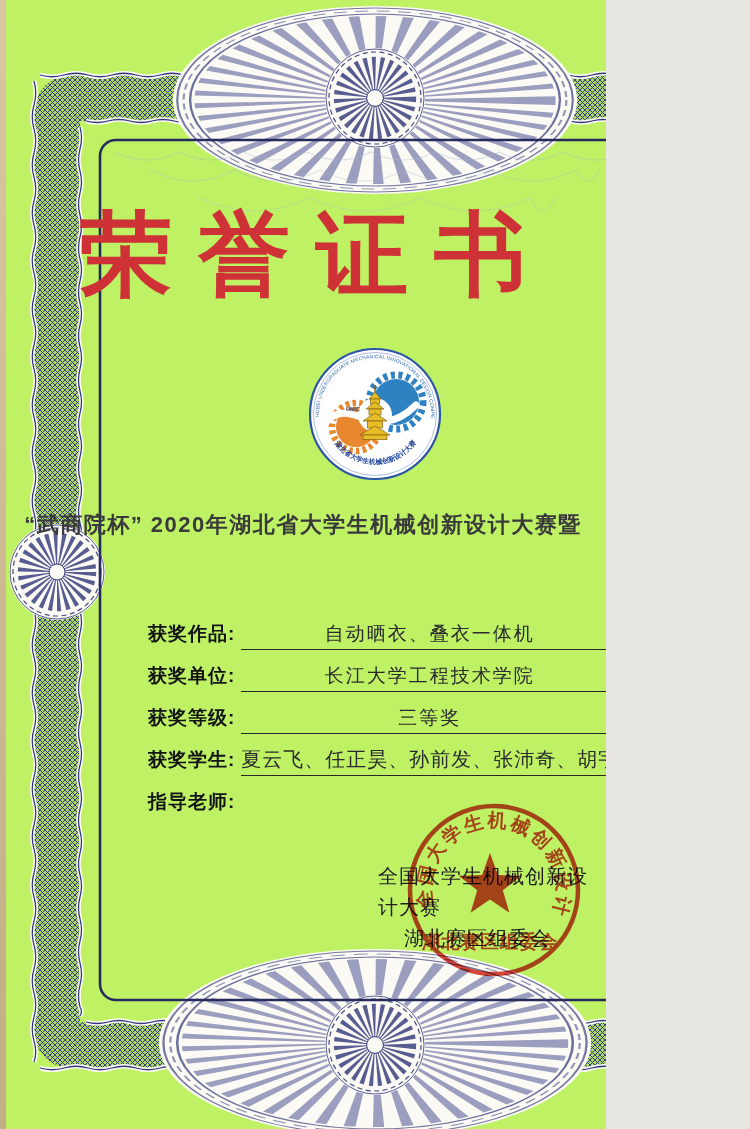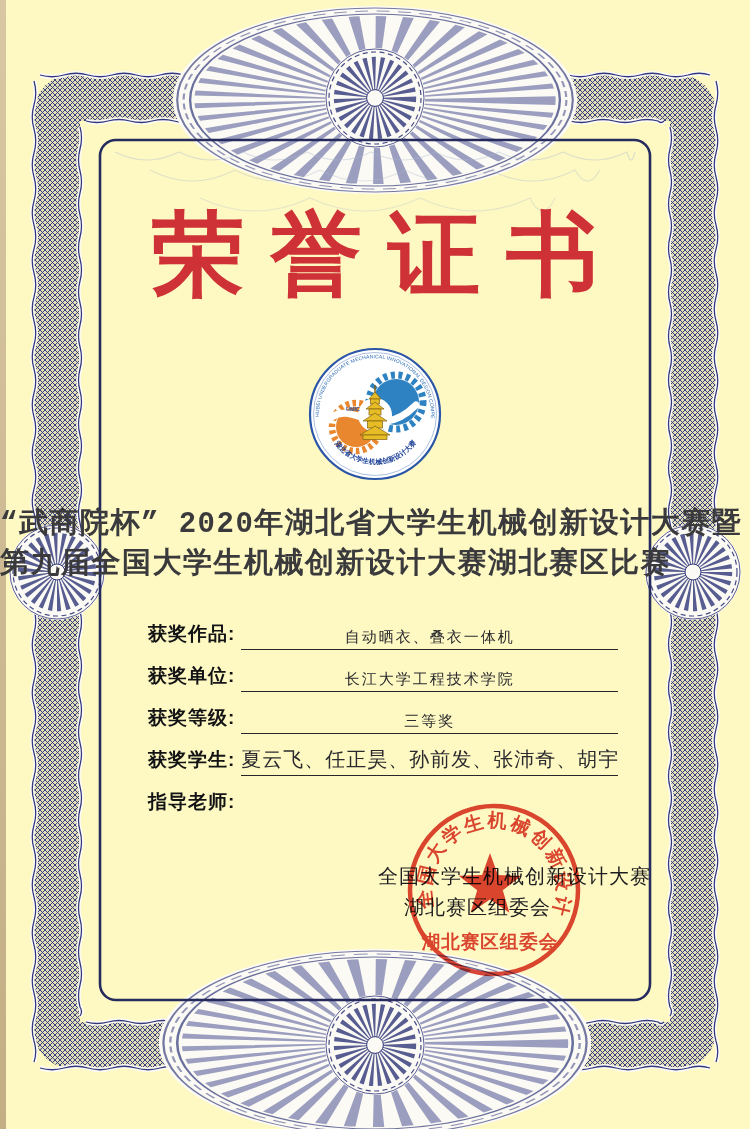--- a/index.html
+++ b/index.html
@@ -1,39 +1,39 @@
 <!DOCTYPE html>
 <html><head>
 <meta charset="utf-8">
 <style>
   html,body{margin:0;padding:0;background:#e8e6e0;}
-  .page{position:relative;width:750px;height:1129px;background:#fef9c3;overflow:hidden;
+  .page{position:relative;width:606px;height:1129px;background:#bef264;overflow:hidden;
         font-family:"Liberation Serif","DejaVu Serif",serif;}
   .page-edge{position:absolute;left:0;top:0;bottom:0;width:6px;
         background:linear-gradient(180deg,#d8c7a2,#c3ae85);}
   svg.deco{position:absolute;left:0;top:0;width:750px;height:1129px;}
 
   .cert-title{position:absolute;top:198px;left:0;right:0;margin:0;text-align:center;
         font-size:92px;line-height:1.25;font-weight:bold;color:#ce3136;
         letter-spacing:26px;text-indent:26px;
         font-family:"Liberation Serif","DejaVu Serif",serif;}
 
   .logo{position:absolute;left:308px;top:347px;width:134px;height:134px;}
 
-  .comp-title{position:absolute;top:505px;left:0;right:0;text-align:left;
-        font-family:Liberation Mono, monospace;
-        font-weight:700;font-size:29px;line-height:40px;color:#3a3a3c;letter-spacing:1.5px;}
+  .comp-title{position:absolute;top:505px;left:0;right:0;text-align:center;
+        font-family:Liberation Sans, sans-serif;
+        font-weight:700;font-size:22px;line-height:40px;color:#3a3a3c;letter-spacing:1.5px;}
 
   .fields{position:absolute;left:148px;top:608px;width:470px;}
   .field-row{display:flex;align-items:flex-end;height:42px;}
   .field-label{font-family:"Liberation Sans","DejaVu Sans",sans-serif;font-weight:700;
         font-size:19px;color:#131315;letter-spacing:1px;white-space:nowrap;padding-bottom:3px;}
   .field-value-wrap{flex:1;margin-left:6px;border-bottom:1.6px solid #27272b;
         text-align:center;padding-bottom:2px;overflow:hidden;}
-  .field-value{font-size:15px;color:#2a2a2e;white-space:nowrap;letter-spacing:2px;}
+  .field-value{font-size:19px;color:#2a2a2e;white-space:nowrap;letter-spacing:2px;}
 
   .issuer{position:absolute;left:378px;top:861px;font-size:20px;color:#1d1d20;
         line-height:31px;letter-spacing:1px;}
   .issuer .indent{margin-left:26px;}
   .issuer .date{letter-spacing:2px;}
 
   svg.seal{position:absolute;left:400px;top:796px;width:188px;height:188px;
         mix-blend-mode:multiply;opacity:.93;}
 </style>
 </head>
@@ -150,21 +150,20 @@
     <text font-size="5" fill="#2f6db6" letter-spacing="0.15" font-family="Liberation Sans, DejaVu Sans, sans-serif">
       <textPath href="#lgTop" startOffset="2">HUBEI UNDERGRADUATE MECHANICAL INNOVATIONAL DESIGN COMPETITION</textPath>
     </text>
     <text font-size="6.8" font-weight="bold" fill="#1a3f96">
       <textPath href="#lgBot" startOffset="1">湖北省大学生机械创新设计大赛</textPath>
     </text>
   </svg>
 
   <div class="comp-title">
     <div>“武商院杯” 2020年湖北省大学生机械创新设计大赛暨</div>
-    <div>第九届全国大学生机械创新设计大赛湖北赛区比赛</div>
   </div>
 
   <div class="fields">
     <div class="field-row">
       <span class="field-label">获奖作品:</span>
       <span class="field-value-wrap"><span class="field-value">自动晒衣、叠衣一体机</span></span>
     </div>
     <div class="field-row">
       <span class="field-label">获奖单位:</span>
       <span class="field-value-wrap"><span class="field-value">长江大学工程技术学院</span></span>

